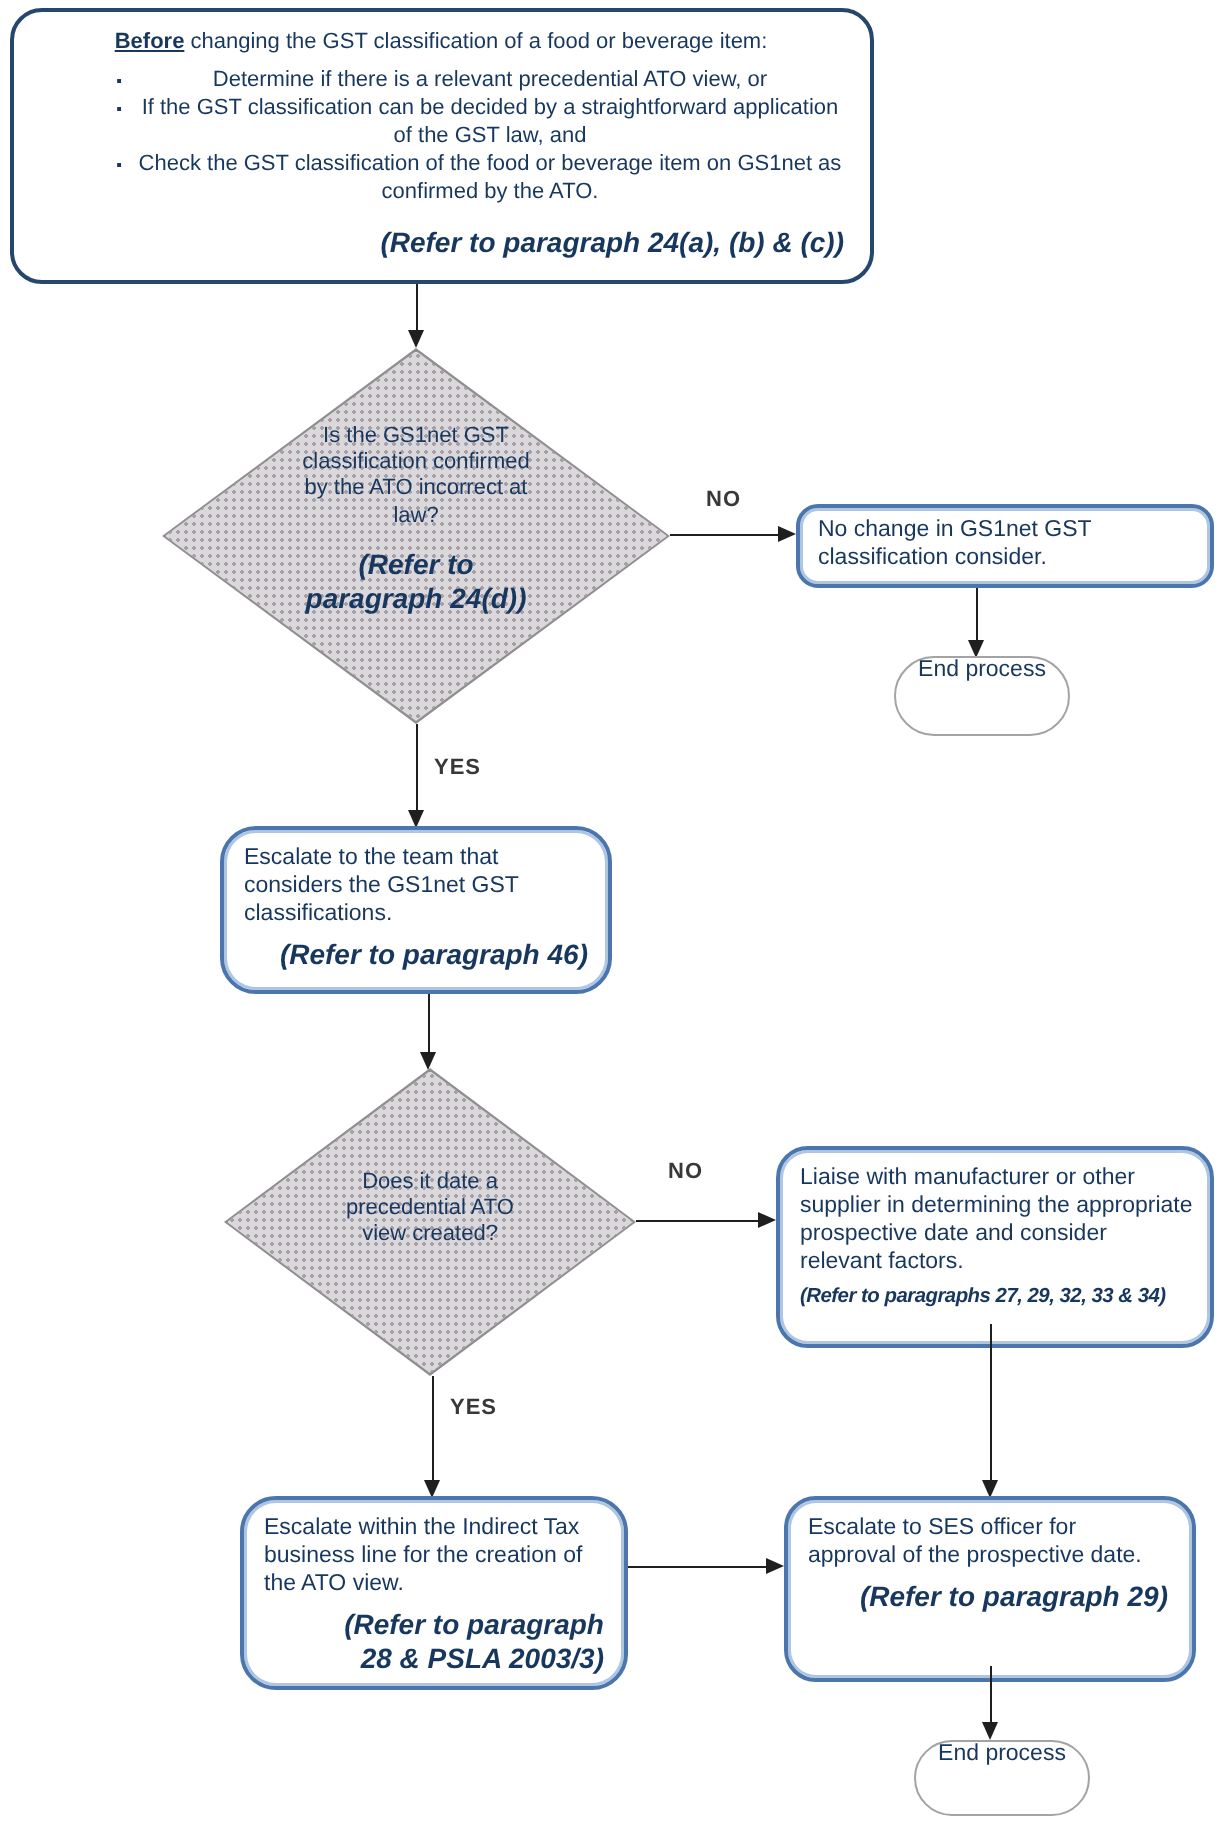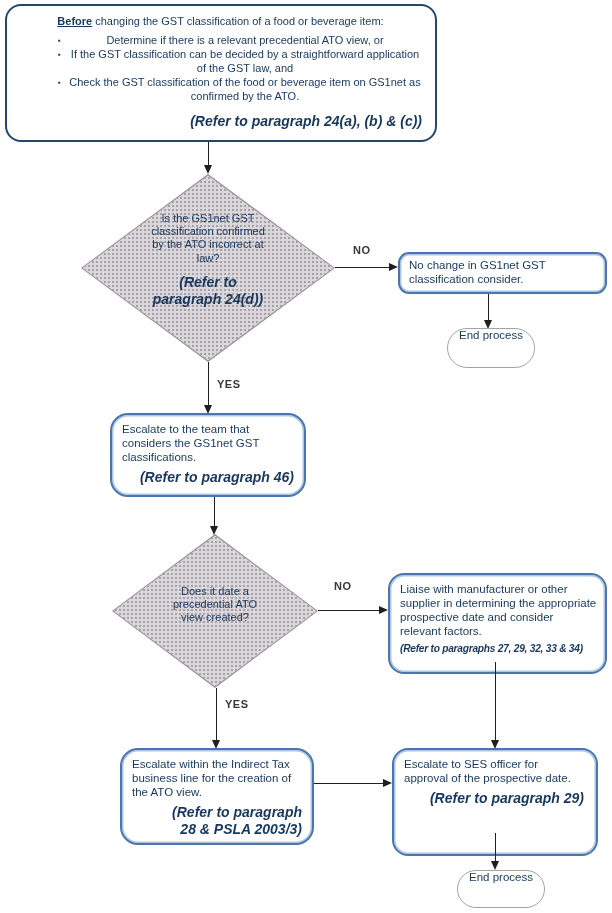--- a/index.html
+++ b/index.html
@@ -185,21 +185,21 @@
   <div class="ah-down" style="left:212px; top:740px;"></div>
 
   <div class="pbox" style="left:120px; top:748px; width:194px; height:97px; border-radius:18px;">
     <div>Escalate within the Indirect Tax business line for the creation of the ATO view.</div>
     <div class="refer refer-right esc2-refer">(Refer to paragraph 28 &amp; PSLA 2003/3)</div>
   </div>
 
   <div class="line" style="left:314px; top:783px; width:70px; height:1px;"></div>
   <div class="ah-right" style="left:383px; top:779px;"></div>
 
-  <div class="pbox" style="left:392px; top:748px; width:206px; height:108px; border-radius:16px; padding:7px 12px 22px 10px;">
+  <div class="pbox" style="left:392px; top:748px; width:206px; height:93px; border-radius:16px; padding:7px 12px 22px 10px;">
     <div>Escalate to SES officer for approval of the prospective date.</div>
     <div class="refer refer-right mt4">(Refer to paragraph 29)</div>
   </div>
 
   <div class="line" style="left:495px; top:833px; width:1px; height:28px;"></div>
   <div class="ah-down" style="left:491px; top:861px;"></div>
 
   <div class="endbox" style="left:457px; top:870px; width:88px; height:38px;">
     <span>End process</span>
   </div>

